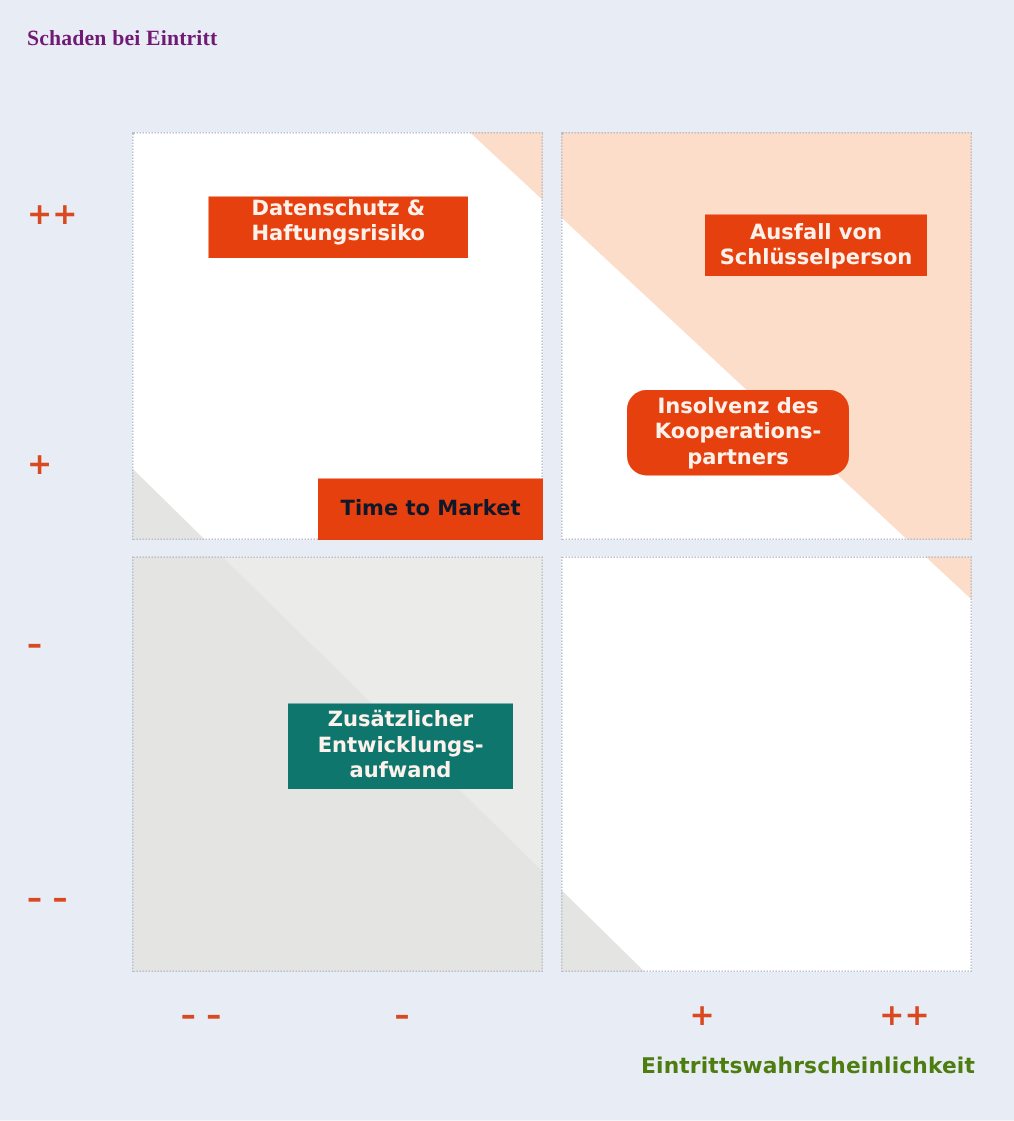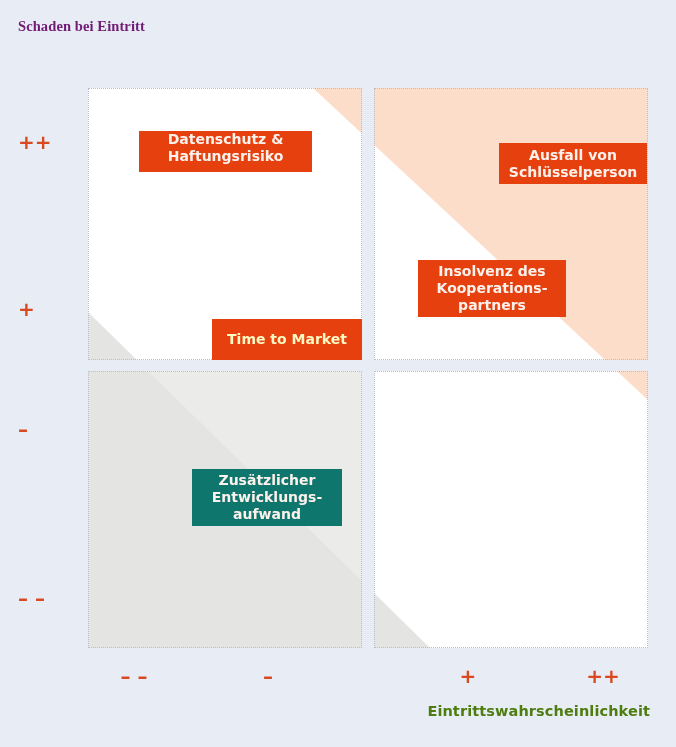--- a/index.html
+++ b/index.html
@@ -91,27 +91,27 @@
 
   <div class="quad" id="quad-tl"></div>
   <div class="quad" id="quad-tr"></div>
   <div class="quad" id="quad-bl"></div>
   <div class="quad" id="quad-br"></div>
 
   <div id="risk-layer">
       <div class="risk-box" style="left: 51px; top: 43px; width: 173px; height: 41px; background: rgb(229, 64, 14); color: rgb(253, 241, 236); align-items: flex-end;">
         <span>Datenschutz &amp;<br>Haftungsrisiko</span>
       </div>
-      <div class="risk-box" style="left: 382px; top: 55px; width: 148px; height: 41px; background: rgb(229, 64, 14); color: rgb(253, 241, 236); margin-left: 29px;">
+      <div class="risk-box" style="left: 382px; top: 55px; width: 148px; height: 41px; background: rgb(229, 64, 14); color: rgb(253, 241, 236);">
         <span>Ausfall von<br>Schlüsselperson</span>
       </div>
-      <div class="risk-box" style="left: 330px; top: 172px; width: 148px; height: 57px; background: rgb(229, 64, 14); color: rgb(253, 241, 236);">
+      <div class="risk-box" style="left: 330px; top: 172px; width: 148px; height: 57px; background: rgb(229, 64, 14); color: rgb(253, 241, 236); border-radius: 13px;">
         <span>Insolvenz des<br>Kooperations-<br>partners</span>
       </div>
-      <div class="risk-box" style="left: 124px; top: 231px; width: 150px; height: 41px; background: rgb(229, 64, 14); color: #fef9c3; text-align: right;">
+      <div class="risk-box" style="left: 124px; top: 231px; width: 150px; height: 41px; background: rgb(229, 64, 14); color: #0f172a; text-align: right;">
         <span>Time to Market</span>
       </div>
       <div class="risk-box" style="left: 104px; top: 381px; width: 150px; height: 57px; background: #0f766e; color: rgb(253, 241, 236);">
         <span>Zusätzlicher<br>Entwicklungs-<br>aufwand</span>
       </div>
     </div>
 </div>
 
 <div id="y-ticks">
     <div class="tick tick-y" style="top: 142px;">++</div>

